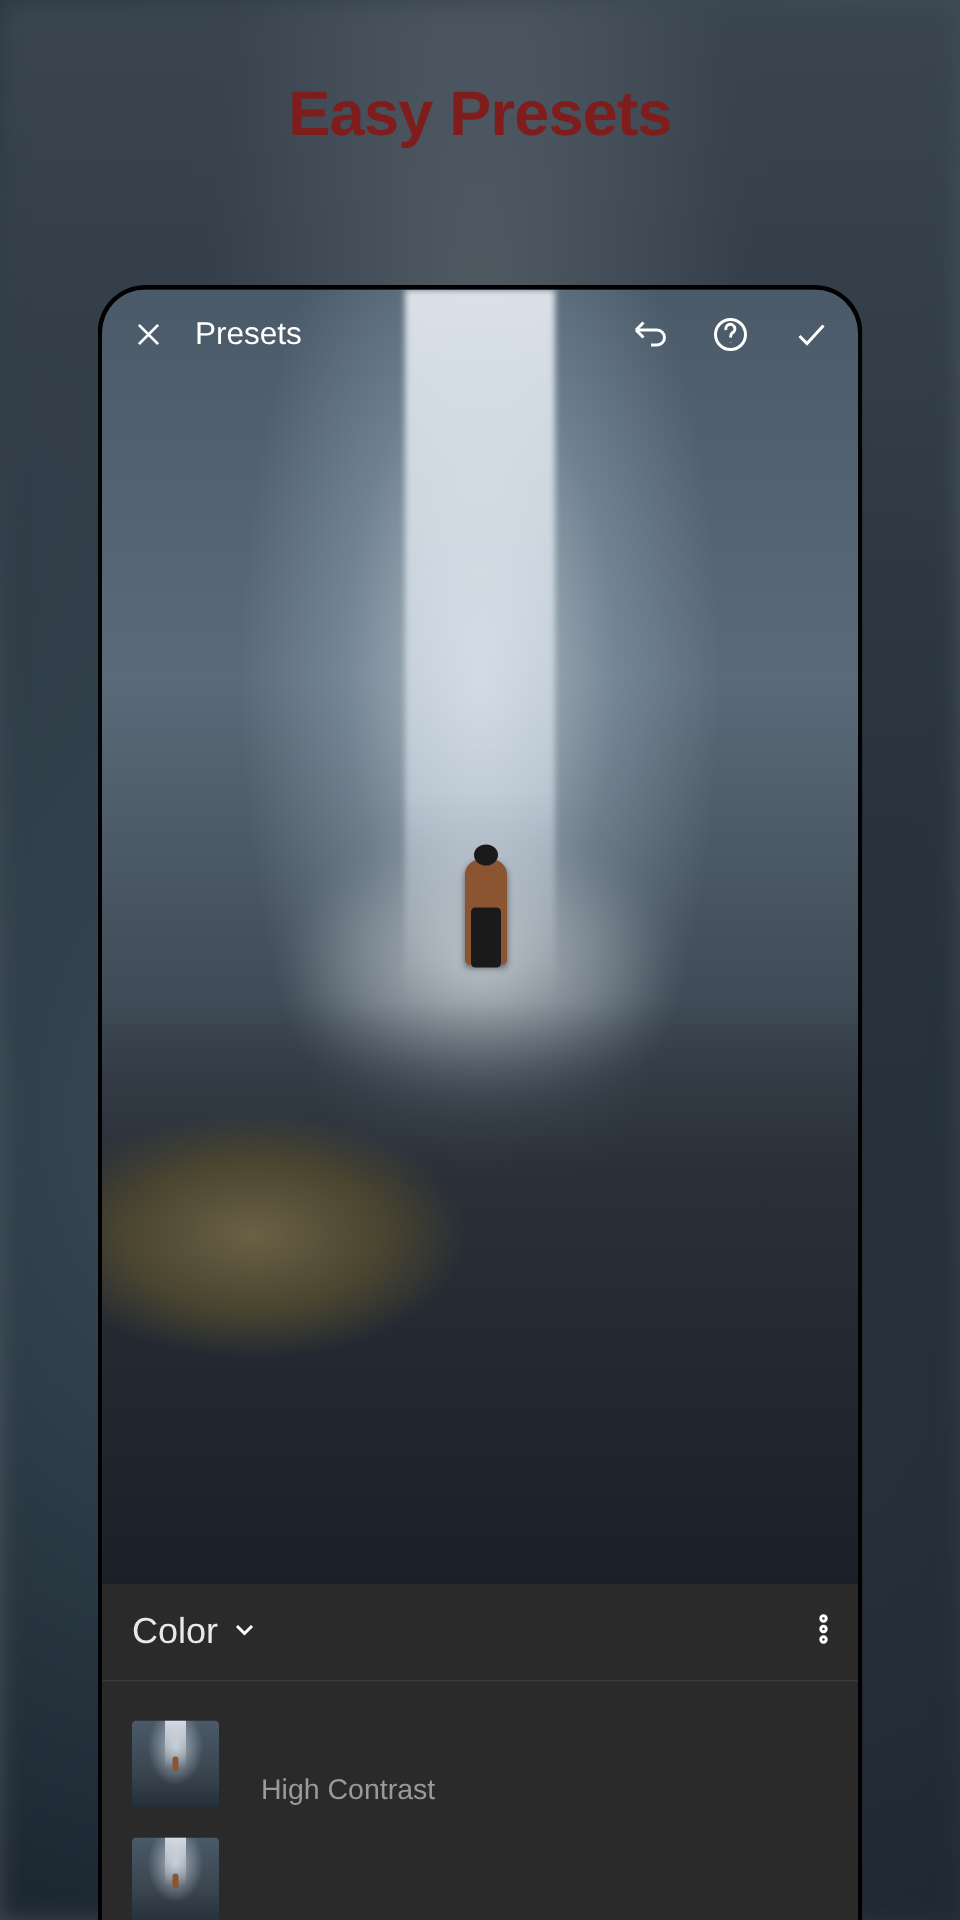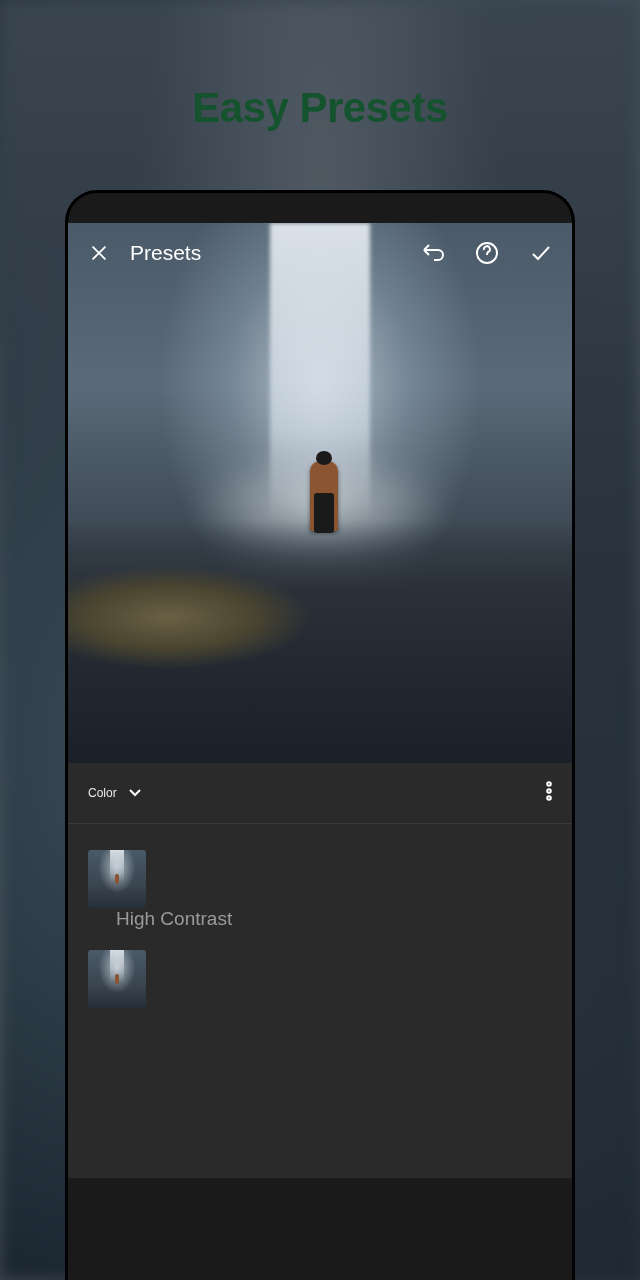--- a/index.html
+++ b/index.html
@@ -21,49 +21,48 @@
       background: 
         radial-gradient(ellipse at 50% 20%, rgba(255,255,255,0.15) 0%, transparent 40%),
         radial-gradient(ellipse at 20% 60%, rgba(60,80,90,0.8) 0%, transparent 50%),
         radial-gradient(ellipse at 80% 70%, rgba(40,50,60,0.9) 0%, transparent 50%),
         linear-gradient(180deg, #3a4550 0%, #2a3540 40%, #1a2530 100%);
       filter: blur(8px);
     }
     .page-title {
       position: relative;
       z-index: 2;
-      color: #14532d;
+      color: #7f1d1d;
       font-size: 42px;
       font-weight: 700;
       text-align: center;
-      padding-top: 84px;
+      padding-top: 52px;
       letter-spacing: -0.5px;
     }
     .phone-frame {
       position: absolute;
       z-index: 3;
       top: 190px;
       left: 65px;
       right: 65px;
       bottom: 0;
       border: 3px solid #000;
       border-bottom: none;
       border-radius: 32px 32px 0 0;
       overflow: hidden;
       background: #1a1a1a;
     }
     .app-photo {
       position: relative;
       width: 100%;
-      height: 540px;
+      height: 863px;
       background: 
         radial-gradient(ellipse at 50% 30%, rgba(220,230,240,0.7) 0%, rgba(180,200,215,0.3) 25%, transparent 45%),
         linear-gradient(180deg, #4a5a68 0%, #5a6a78 30%, #3a4550 60%, #252f38 100%);
       overflow: hidden;
-      margin-top: 30px;
     }
     .waterfall-stream {
       position: absolute;
       top: 0;
       left: 40%;
       width: 20%;
       height: 55%;
       background: linear-gradient(180deg, rgba(240,245,250,0.85) 0%, rgba(220,230,240,0.6) 70%, transparent 100%);
       filter: blur(2px);
     }
@@ -152,39 +151,38 @@
       height: calc(100% - 672px);
     }
     .category-row {
       display: flex;
       align-items: center;
       padding: 18px 20px;
       border-bottom: 1px solid #3a3a3a;
     }
     .category-label {
       color: #e8e8e8;
-      font-size: 12px;
+      font-size: 24px;
       font-weight: 400;
     }
     .chevron {
       margin-left: 10px;
     }
     .more-btn {
       margin-left: auto;
       cursor: pointer;
     }
     .preset-list {
       padding: 16px 0;
     }
     .preset-item {
       display: flex;
-      align-items: flex-start;
+      align-items: flex-end;
       padding: 10px 20px;
       cursor: pointer;
-      flex-direction: column;
     }
     .preset-thumb {
       width: 58px;
       height: 58px;
       border-radius: 3px;
       background: 
         radial-gradient(ellipse at 50% 30%, rgba(220,230,240,0.7) 0%, transparent 45%),
         linear-gradient(180deg, #4a5a68 0%, #3a4550 60%, #252f38 100%);
       position: relative;
       flex-shrink: 0;

